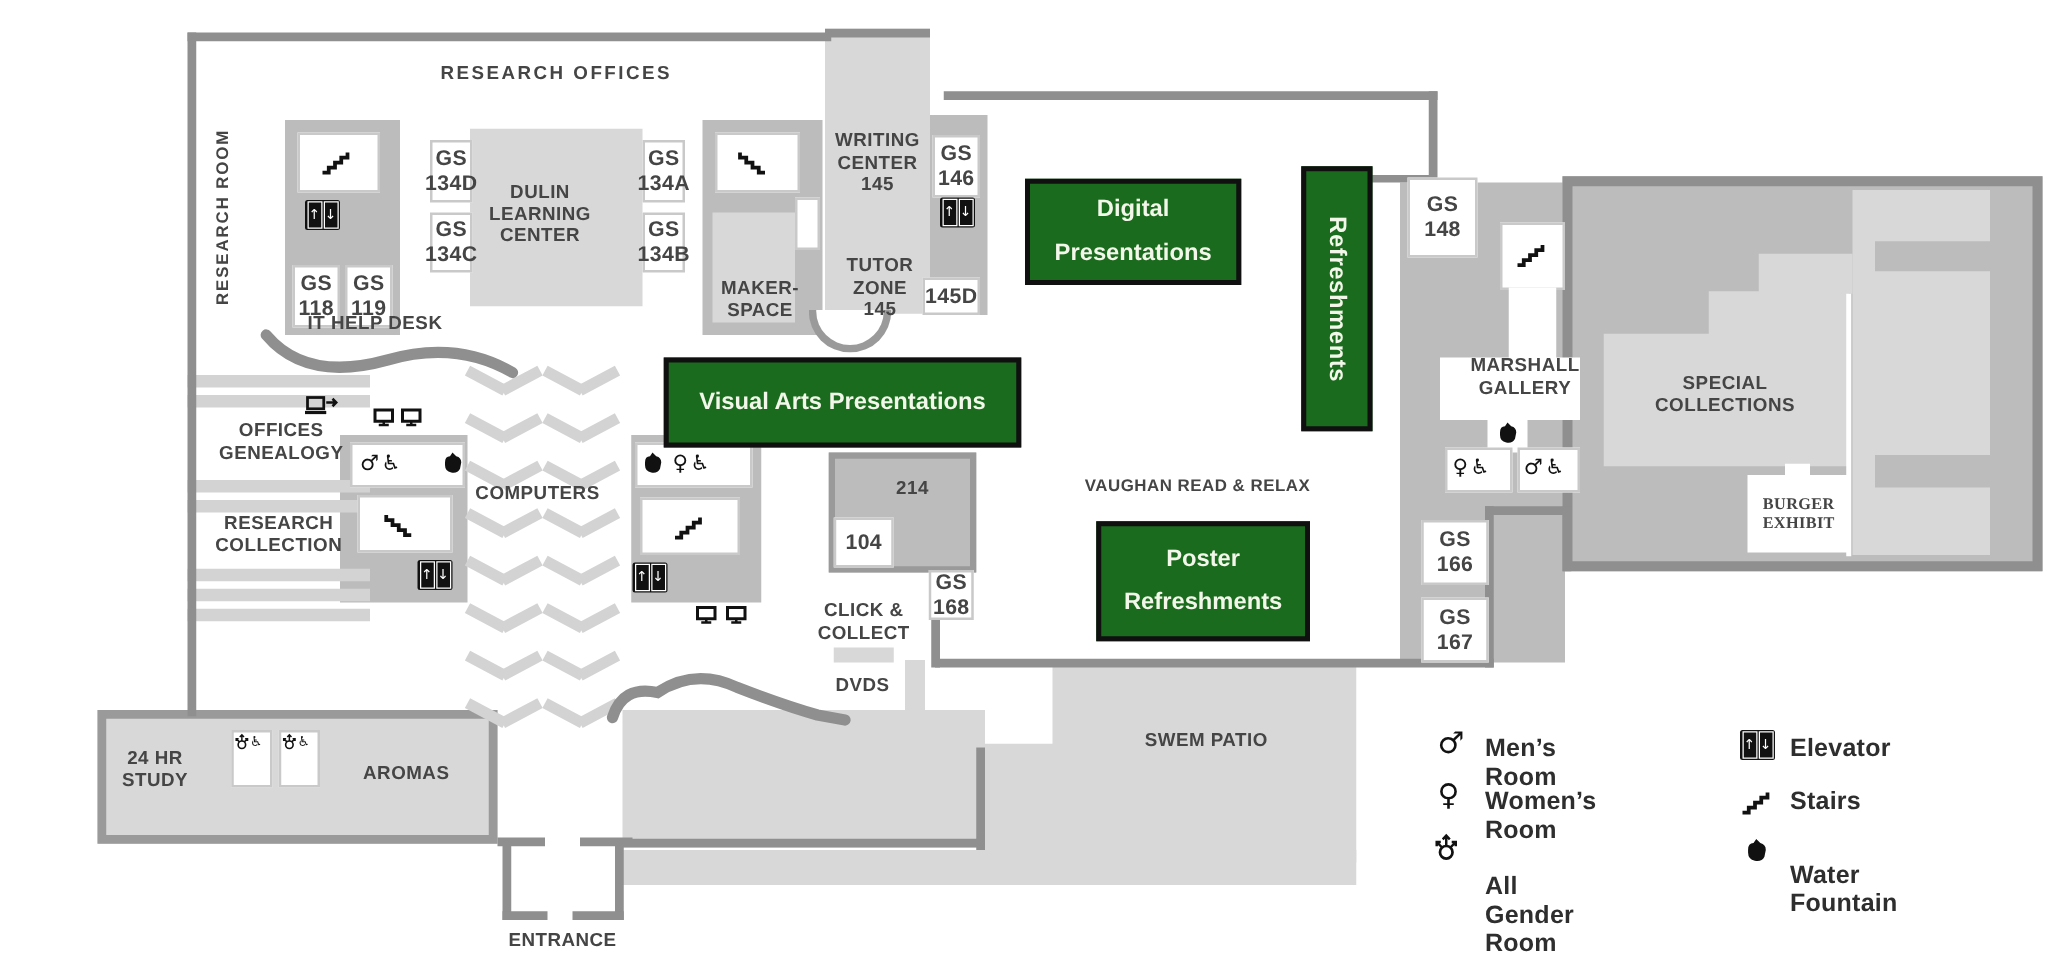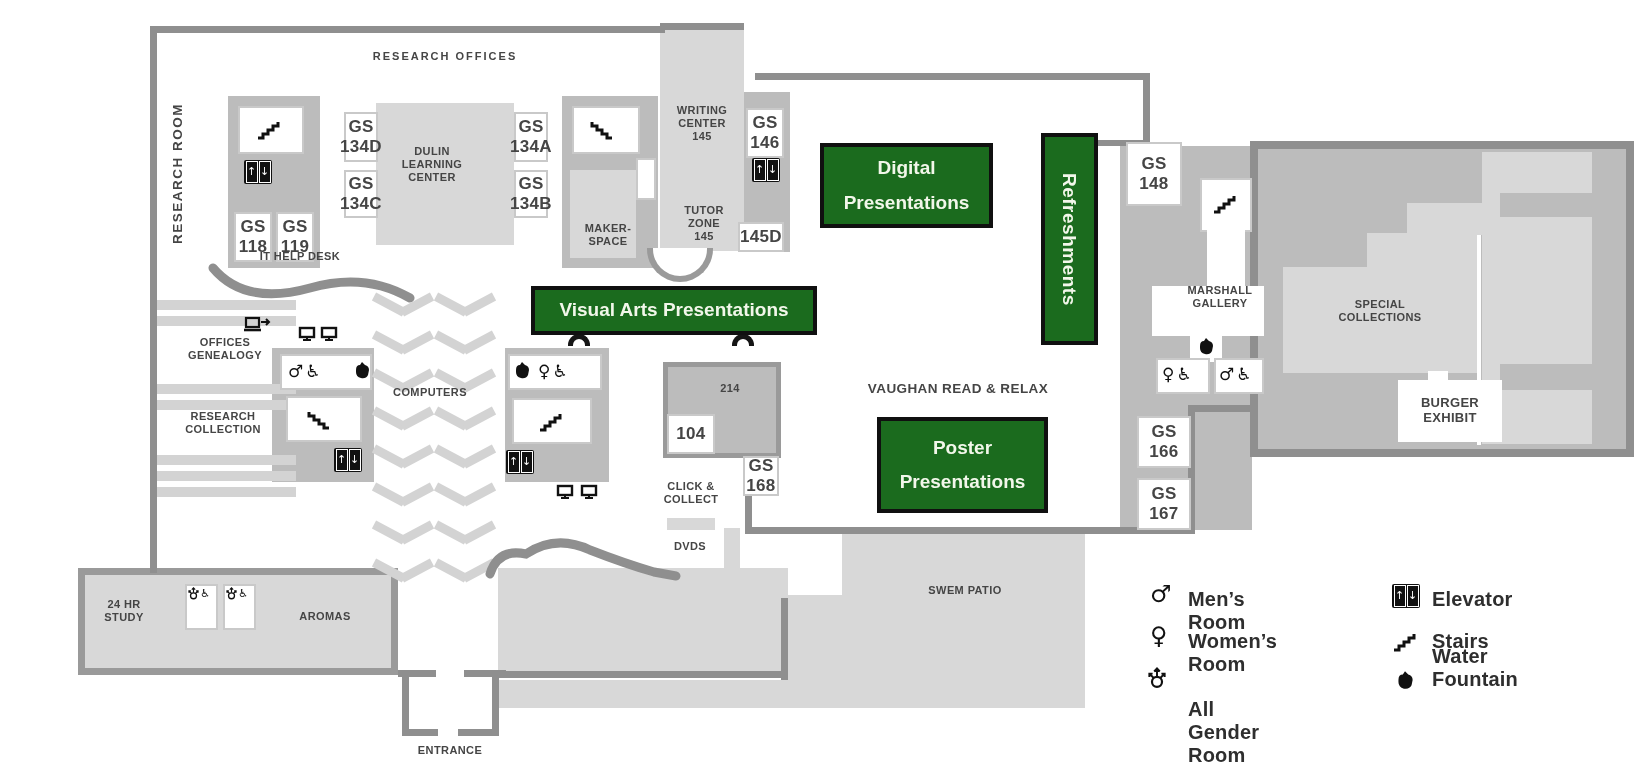--- a/index.html
+++ b/index.html
@@ -8,21 +8,21 @@
   .abs{position:absolute;}
   .wall{position:absolute;background:#8f8f8f;}
   .fill{position:absolute;}
   .mid{background:#bcbcbc;}
   .light{background:#d8d8d8;}
   .wb{position:absolute;background:#fff;border:2px solid #c9c9c9;box-sizing:border-box;
       display:flex;align-items:center;justify-content:center;}
   .lbl{font-weight:bold;color:#454545;font-size:13px;line-height:1.15;text-align:center;
        white-space:pre-line;letter-spacing:.3px;}
   .sm{font-size:17px;}
-  .mlabel{position:absolute;font-weight:bold;color:#454545;font-size:11px;line-height:1.18;
+  .mlabel{position:absolute;font-weight:bold;color:#454545;font-size:15px;line-height:1.18;
        text-align:center;white-space:pre-line;letter-spacing:.4px;}
   .vertlbl{writing-mode:vertical-rl;transform:rotate(180deg);letter-spacing:1.5px;}
   .event{position:absolute;background:#1b6b1e;border:4px solid #101010;color:#f2f7ea;
        font-weight:bold;font-size:19px;line-height:1.8;display:flex;align-items:center;
        justify-content:center;text-align:center;white-space:pre-line;box-sizing:border-box;}
   .event.vert{writing-mode:vertical-rl;line-height:1;letter-spacing:.5px;}
   .elev{position:absolute;display:flex;background:#111;padding:1px;border-radius:2px;}
   .elev span{display:block;width:10px;background:#111;color:#fff;font-size:11px;line-height:20px;
        text-align:center;border:1px solid #fff;font-family:"DejaVu Sans",sans-serif;margin:0 .5px;}
   .glyph{font-family:"DejaVu Sans",sans-serif;font-weight:bold;color:#111;}
@@ -162,21 +162,21 @@
   <div class="wb" style="left:1207px;top:230px;width:38px;height:60px;border:none;"></div>
   <div class="wb" style="left:1152px;top:286px;width:112px;height:50px;border:none;"></div>
   <div class="wb" style="left:1190px;top:334px;width:32px;height:28px;border:none;"></div>
   <div class="wb" style="left:1156px;top:358px;width:54px;height:36px;"></div>
   <div class="wb" style="left:1214px;top:358px;width:50px;height:36px;"></div>
   <div class="wb lbl sm" style="left:1137px;top:416px;width:54px;height:52px;">GS
 166</div>
   <div class="wb lbl sm" style="left:1137px;top:478px;width:54px;height:52px;">GS
 167</div>
   <div class="wb" style="left:1428px;top:371px;width:20px;height:11px;border:none;"></div>
-  <div class="wb lbl" style="left:1398px;top:380px;width:104px;height:62px;border:none;">BURGER
+  <div class="wb lbl" style="left:1398px;top:380px;width:82px;height:62px;border:none;font-family:Liberation Serif, serif;">BURGER
 EXHIBIT</div>
   <div class="wb lbl sm" style="left:667px;top:414px;width:48px;height:40px;">104</div>
   <div class="wb lbl sm" style="left:743px;top:456px;width:36px;height:40px;">GS
 168</div>
   <div class="wb" style="left:280px;top:354px;width:92px;height:36px;"></div>
   <div class="wb" style="left:286px;top:396px;width:76px;height:46px;"></div>
   <div class="wb" style="left:508px;top:354px;width:94px;height:36px;"></div>
   <div class="wb" style="left:512px;top:398px;width:80px;height:46px;"></div>
   <div class="wb" style="left:185px;top:584px;width:33px;height:46px;"></div>
   <div class="wb" style="left:223px;top:584px;width:33px;height:46px;"></div>
@@ -311,23 +311,23 @@
   <div class="mlabel" style="left:664px;top:540px;width:52px;">DVDS</div>
   <div class="mlabel" style="left:86px;top:598px;width:76px;">24 HR
 STUDY</div>
   <div class="mlabel" style="left:270px;top:610px;width:110px;">AROMAS</div>
   <div class="mlabel" style="left:880px;top:584px;width:170px;">SWEM PATIO</div>
   <div class="mlabel" style="left:398px;top:744px;width:104px;">ENTRANCE</div>
 
   <div class="event" style="left:820px;top:143px;width:173px;height:85px;">Digital
 Presentations</div>
   <div class="event vert" style="left:1041px;top:133px;width:57px;height:212px;">Refreshments</div>
-  <div class="event" style="left:531px;top:286px;width:286px;height:49px;">Visual Arts Presentations</div>
+  <div class="event" style="left:531px;top:286px;width:286px;height:72px;">Visual Arts Presentations</div>
   <div class="event" style="left:877px;top:417px;width:171px;height:96px;">Poster
-Presentations</div>
+Refreshments</div>
 
   <div class="abs">
     <div class="abs glyph" style="left:1150px;top:580px;font-size:24px;">♂</div>
     <div class="legend-label" style="left:1188px;top:588px;">Men’s Room</div>
     <div class="abs glyph" style="left:1150px;top:622px;font-size:24px;">♀</div>
     <div class="legend-label" style="left:1188px;top:630px;">Women’s Room</div>
     <svg style="left:1146px;top:666px;" width="22" height="24" viewBox="0 0 20 22">
         <circle cx="10" cy="14.5" r="4.6" fill="none" stroke="#111" stroke-width="2"></circle>
         <path d="M10 9.8 V2.5 M7.4 5 L10 2.3 L12.6 5 M7 11 L3 7 M3 10 V7 H6 M13 11 L17 7 M14 7 h3 v3" fill="none" stroke="#111" stroke-width="1.8"></path>
       </svg>
@@ -338,16 +338,16 @@
         <span>↓</span>
       </div>
     <div class="legend-label" style="left:1432px;top:588px;">Elevator</div>
     <svg style="left:1392px;top:630px;" width="26" height="22" viewBox="0 0 26 22">
         <path d="M2 20 h5 v-4 h5 v-4 h5 v-4 h5 v-4" fill="none" stroke="#111" stroke-width="3"></path>
       </svg>
     <div class="legend-label" style="left:1432px;top:630px;">Stairs</div>
     <svg style="left:1394px;top:669px;" width="22" height="24" viewBox="0 0 20 22">
         <path d="M4 10 Q4 5 8 5 L10 2 L13 5 Q17 6 17 10 L16 15 Q14 19 9 18 Q4 17 4 12 Z" fill="#111"></path>
       </svg>
-    <div class="legend-label" style="left:1432px;top:645px;">Water Fountain</div>
+    <div class="legend-label" style="left:1432px;top:689px;">Water Fountain</div>
   </div>
 
 </div>
 
 </body></html>

